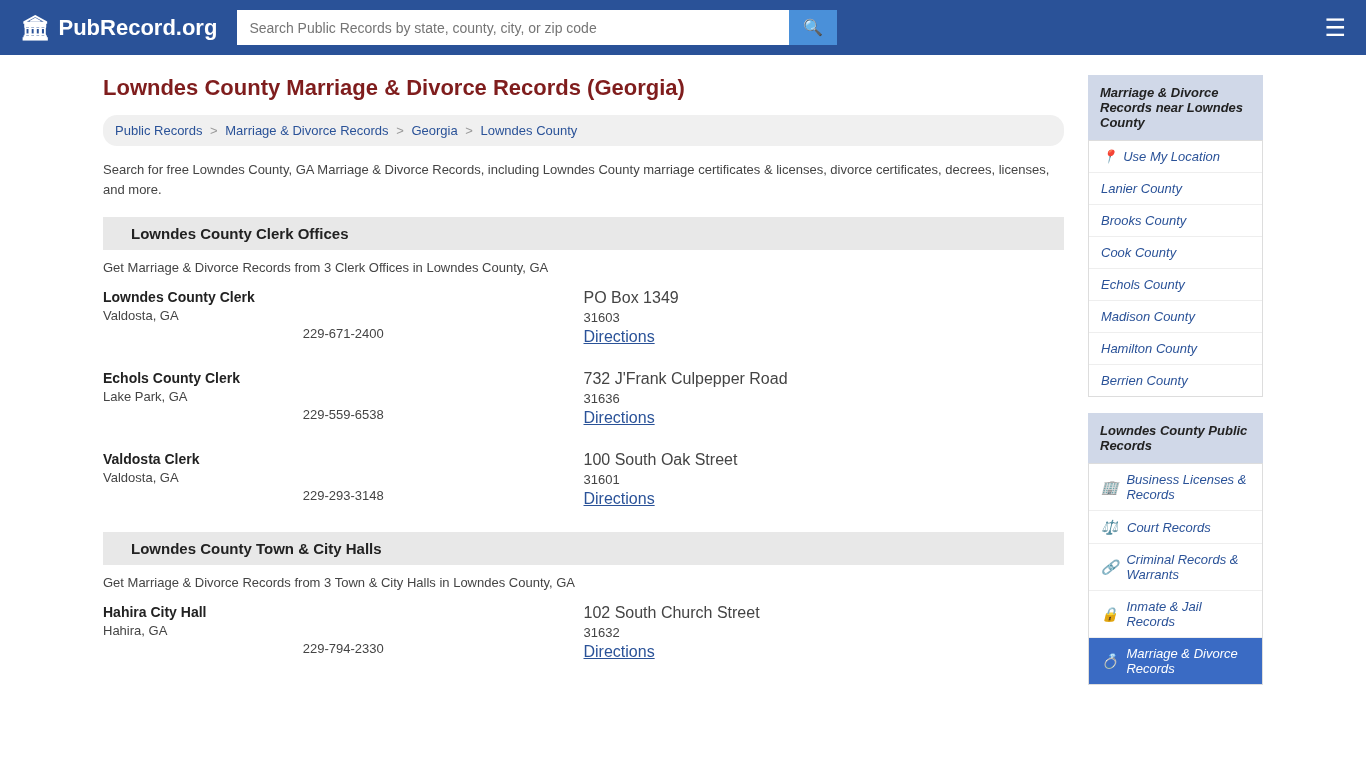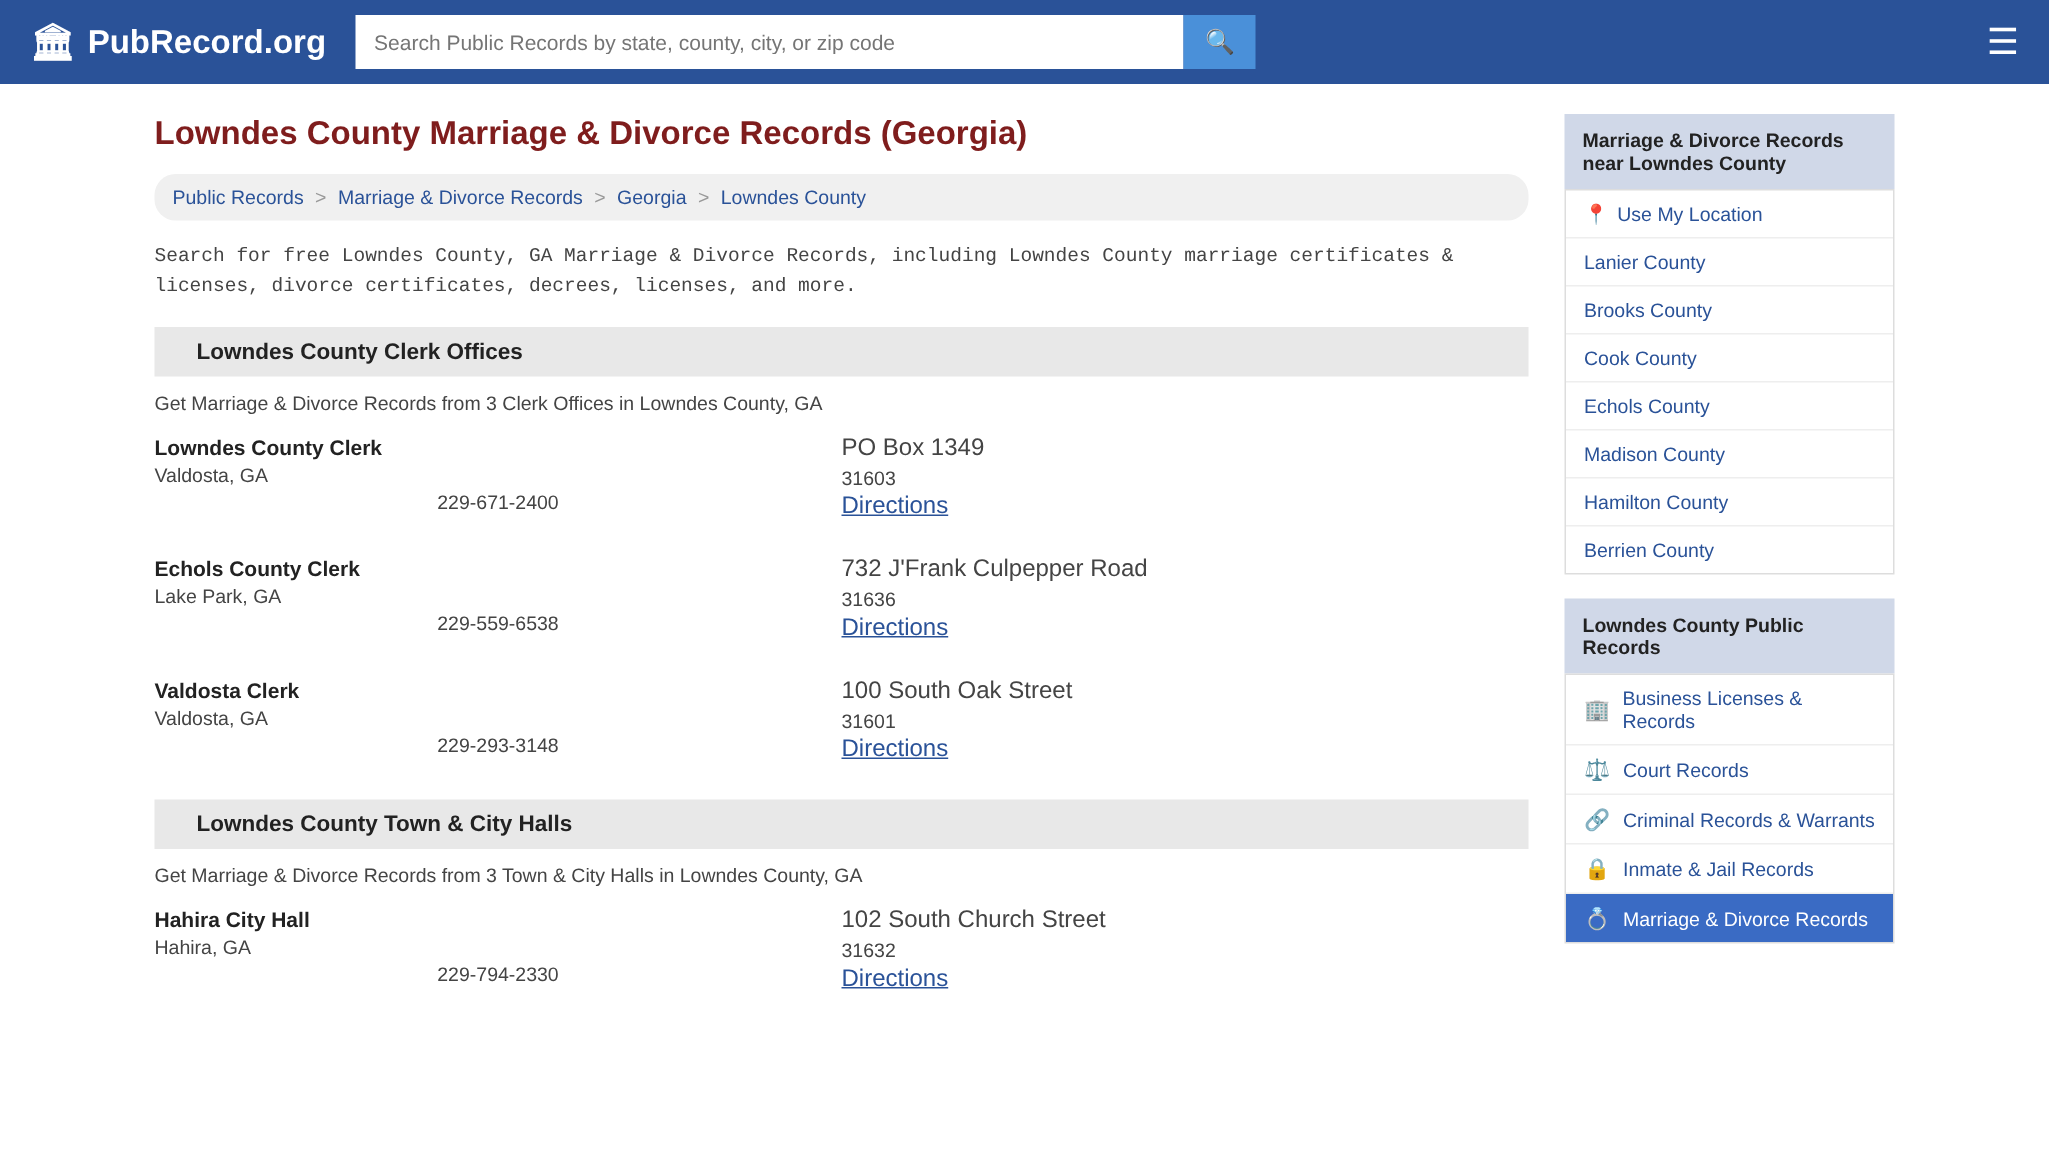--- a/index.html
+++ b/index.html
@@ -58,22 +58,23 @@
       max-width: 1200px;
       margin: 0 auto;
       padding: 20px 20px;
       display: flex;
       gap: 24px;
     }
     .content {
       flex: 1;
     }
     .sidebar {
-      width: 220px;
+      width: 175px;
       flex-shrink: 0;
+      font-style: italic;
     }
 
     
     .page-title {
       font-size: 22px;
       font-weight: bold;
       color: #7f1d1d;
       margin-bottom: 14px;
     }
 
@@ -91,21 +92,20 @@
       text-decoration: none;
     }
     .breadcrumb span { color: #999; margin: 0 4px; }
 
     
     .description {
       font-size: 13px;
       color: #444;
       margin-bottom: 18px;
       line-height: 1.5;
-      font-family: Liberation Mono, monospace;
     }
 
     
     .section-header {
       background: #e8e8e8;
       padding: 8px 28px;
       font-weight: bold;
       font-size: 15px;
       color: #222;
       margin-bottom: 10px;

